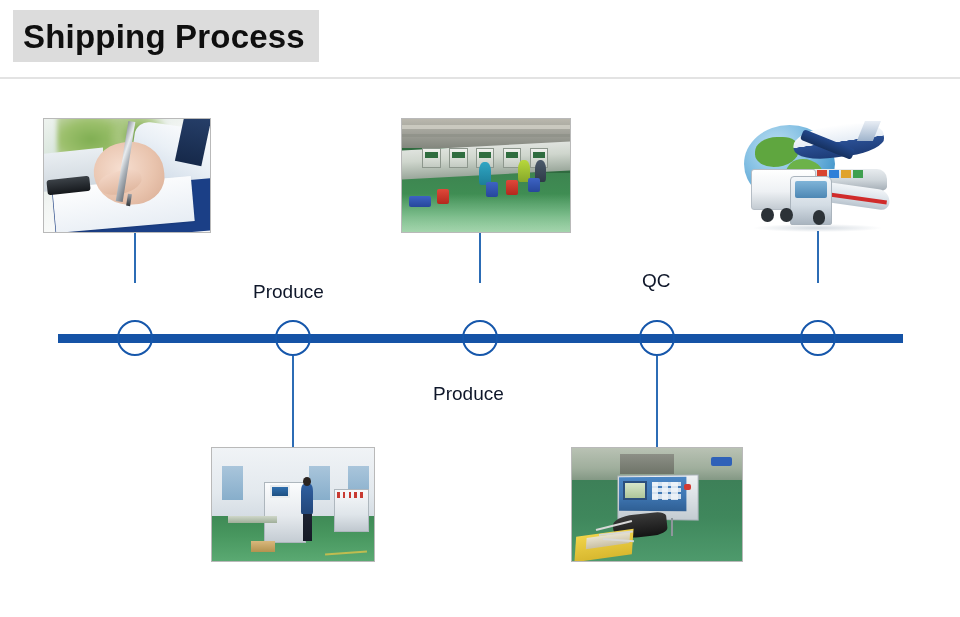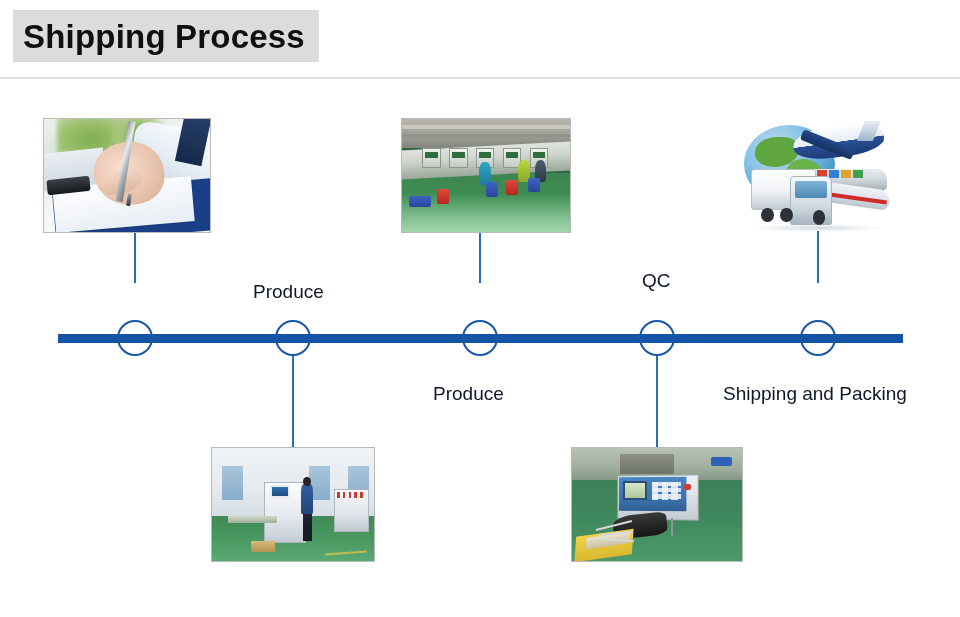--- a/index.html
+++ b/index.html
@@ -654,15 +654,14 @@
 
   <div class="marker" style="left:117px; top:241px;"></div>
   <div class="marker" style="left:275px; top:241px;"></div>
   <div class="marker" style="left:462px; top:241px;"></div>
   <div class="marker" style="left:639px; top:241px;"></div>
   <div class="marker" style="left:800px; top:241px;"></div>
 
   <div class="stage-label" style="left:253px; top:203px;">Produce</div>
   <div class="stage-label" style="left:433px; top:305px;">Produce</div>
   <div class="stage-label" style="left:642px; top:192px;">QC</div>
-  <div class="stage-label" style="left:723px; top:305px;">Shipping and Packing</div>
 
 </div>
 
 </body></html>

